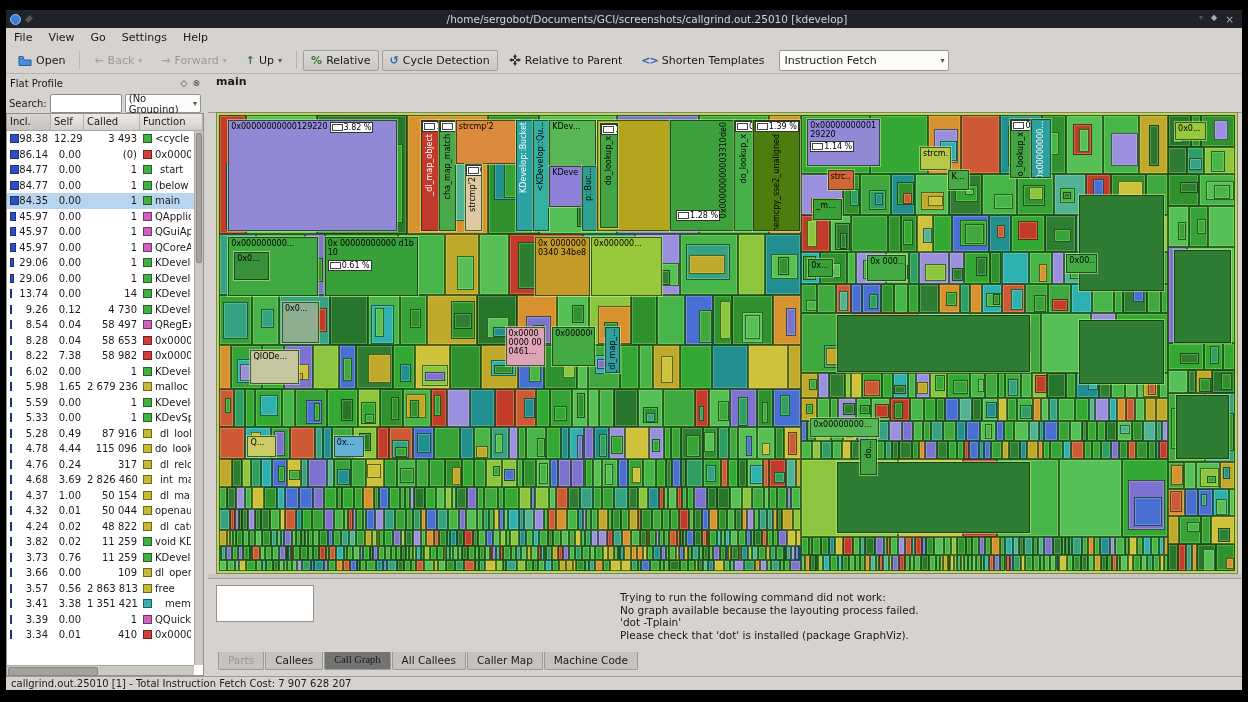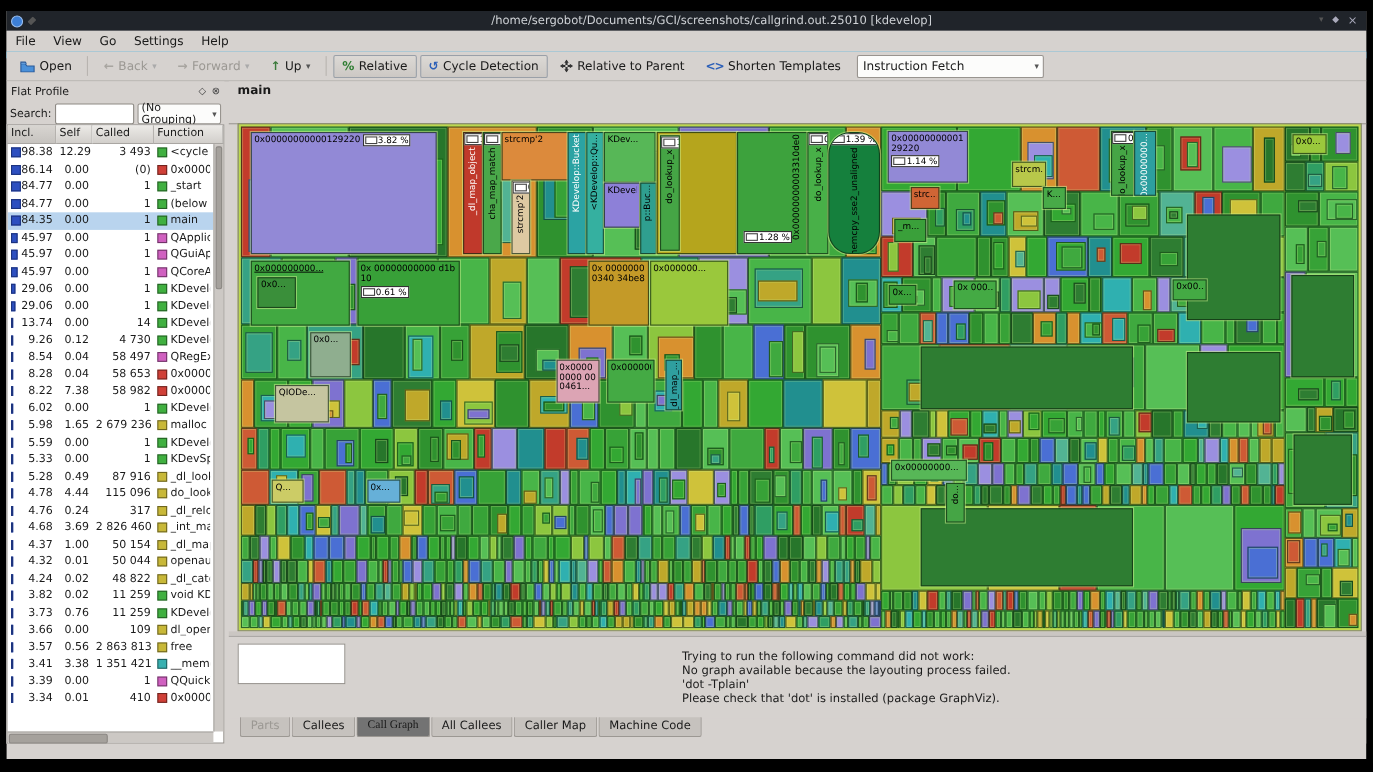--- a/index.html
+++ b/index.html
@@ -1912,25 +1912,25 @@
               <span>1.44 %</span>
             </span><span class="vlab">do_lookup_x</span></div>
           <div class="tm-block v" style="left: 44.4%; top: 1.2%; width: 6.3%; height: 24.2%; background: rgb(61, 162, 61); color: rgb(0, 0, 0);"><span class="pill">
               <span class="pillbox"></span>
               <span>1.28 %</span>
             </span><span class="vlab">0x00000000003310de0</span></div>
           <div class="tm-block v" style="left: 50.7%; top: 1.2%; width: 1.9%; height: 24.2%; background: rgb(72, 176, 72); color: rgb(0, 0, 0);"><span class="pill">
               <span class="pillbox"></span>
               <span>0.43 %</span>
             </span><span class="vlab">do_lookup_x</span></div>
-          <div class="tm-block v" style="left: 52.6%; top: 1.2%; width: 4.6%; height: 24.2%; background: #15803d; color: rgb(0, 0, 0); border-radius: 20px;"><span class="pill">
+          <div class="tm-block v" style="left: 52.6%; top: 1.2%; width: 4.6%; height: 24.2%; background: #4d7c0f; color: rgb(0, 0, 0);"><span class="pill">
               <span class="pillbox"></span>
               <span>1.39 %</span>
             </span><span class="vlab">__memcpy_sse2_unaligned</span></div>
-          <div class="tm-block" style="left: 0.9%; top: 26.8%; width: 8.8%; height: 13%; background: rgb(65, 169, 65); color: rgb(0, 0, 0); text-decoration: underline;">
+          <div class="tm-block" style="left: 0.9%; top: 26.8%; width: 8.8%; height: 13%; background: rgb(65, 169, 65); color: rgb(0, 0, 0);">
             <div class="hrow">
               <span class="hlab">0x000000000...</span>
             </div>
           </div>
           <div class="tm-block" style="left: 1.5%; top: 30%; width: 3.4%; height: 6.2%; background: rgb(58, 143, 58); color: rgb(0, 0, 0);">
             <div class="hrow">
               <span class="hlab">0x0...</span>
             </div>
           </div>
           <div class="tm-block" style="left: 10.4%; top: 26.8%; width: 9.2%; height: 13%; background: rgb(56, 160, 56); color: rgb(0, 0, 0);">
@@ -2058,14 +2058,17 @@
     <div id="bottom-tabs">
         <div class="tab disabled">Parts</div>
         <div class="tab">Callees</div>
         <div class="tab active">Call Graph</div>
         <div class="tab">All Callees</div>
         <div class="tab">Caller Map</div>
         <div class="tab">Machine Code</div>
       </div>
   </div>
 
+  <div id="statusbar">
+    <span>callgrind.out.25010 [1] - Total Instruction Fetch Cost: 7 907 628 207</span>
+  </div>
 
 </div>
 
 </body></html>

